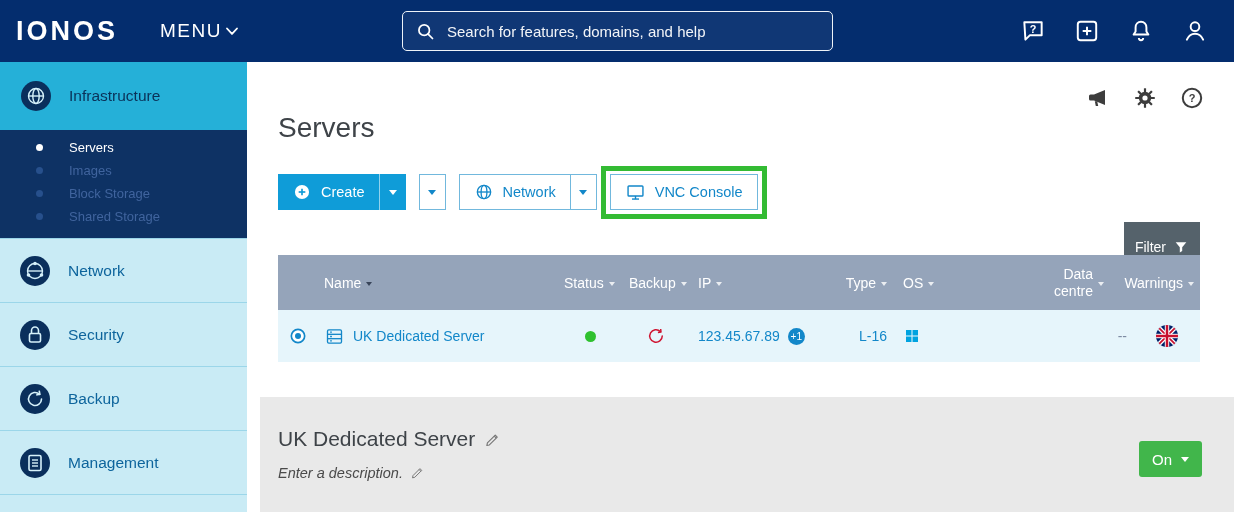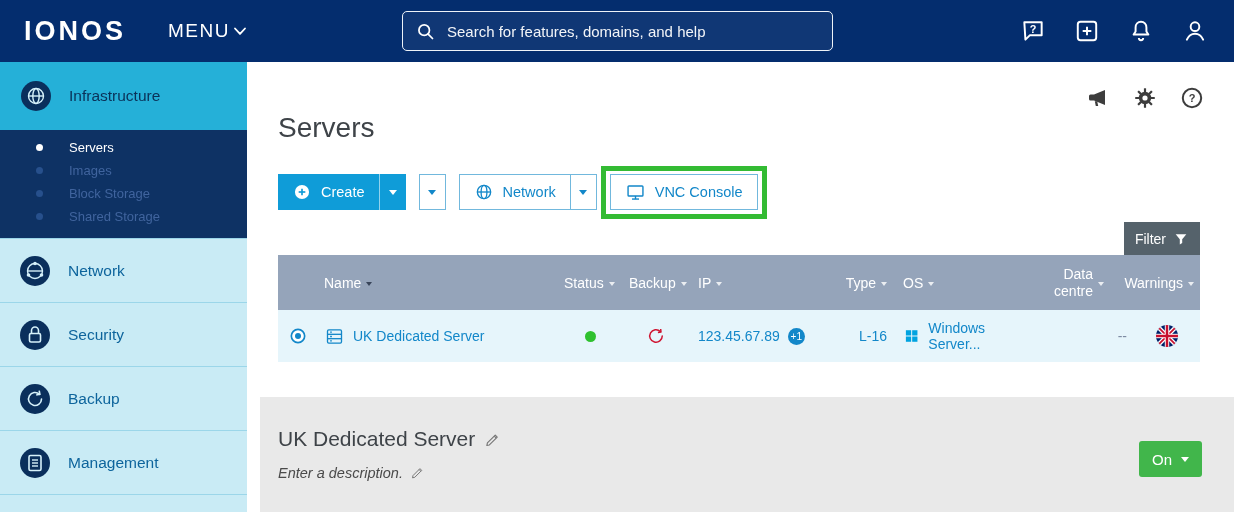--- a/index.html
+++ b/index.html
@@ -3,21 +3,21 @@
 <meta charset="utf-8">
 <style>
   html,body{margin:0;padding:0}
   body{width:1234px;height:512px;overflow:hidden;background:#fff;
        font-family:"Liberation Sans",sans-serif;-webkit-font-smoothing:antialiased}
   .app{position:relative;width:1234px;height:512px}
 
   
   .topbar{position:absolute;top:0;left:0;width:100%;height:62px;background:#042d6e;
           display:flex;align-items:center;color:#fff;z-index:5}
-  .logo{margin-left:24px;font-size:27px;font-weight:800;letter-spacing:3px;cursor:pointer}
+  .logo{margin-left:16px;font-size:27px;font-weight:800;letter-spacing:3px;cursor:pointer}
   .menu{margin-left:42px;display:flex;align-items:center;font-size:19px;
         letter-spacing:1.5px;cursor:pointer;font-weight:400}
   .searchbox{position:absolute;left:402px;top:11px;width:431px;height:40px;box-sizing:border-box;
         border:1px solid #eef3f8;border-radius:5px;background:rgba(255,255,255,.05);
         display:flex;align-items:center;gap:9px;padding:0 12px}
   .searchbox input{flex:1;background:transparent;border:none;outline:none;color:#fff;
         font-size:15px;font-family:inherit}
   .searchbox input::placeholder{color:#fff;opacity:.95}
   .hdr-icons{position:absolute;right:26px;top:0;height:62px;display:flex;align-items:center;gap:28px}
   .iconbtn{background:none;border:none;padding:0;margin:0;display:flex;cursor:pointer}
@@ -53,21 +53,21 @@
   .btn.outline{background:#fff;color:#1287c9;border:1px solid #71b8dd;border-right:none}
   .btn.outline.single{border-right:1px solid #71b8dd}
   .caret-seg.outline{background:#fff;color:#1287c9;border:1px solid #71b8dd}
   .caret{width:0;height:0;border-left:4.5px solid transparent;border-right:4.5px solid transparent;
         border-top:5.5px solid currentColor}
   .vnc-wrap{position:relative}
   .highlight{position:absolute;left:-9px;top:-8px;right:-9px;bottom:-9px;
         border:5px solid #33bb33;pointer-events:none}
 
   .filter-btn{position:absolute;right:34px;top:160px;height:33px;background:#55626b;color:#fff;
-        border:none;display:flex;align-items:flex-end;gap:7px;padding:8px 11px;font-size:14px;
+        border:none;display:flex;align-items:flex-end;gap:7px;padding:0 11px;font-size:14px;
         font-family:inherit;cursor:pointer}
 
   
   .table{position:absolute;left:31px;right:34px;top:193px}
   .thead{display:flex;background:#95a4ba;color:#fff;height:55px;font-size:14px}
   .th{display:flex;align-items:center;gap:5px;box-sizing:border-box;padding:0 6px;cursor:pointer}
   .trow{display:flex;background:#e6f5fb;height:52px;font-size:14px;color:#1287c9;cursor:pointer}
   .td{display:flex;align-items:center;gap:8px;box-sizing:border-box;padding:0 6px;height:52px}
   .c0{width:40px;flex:none;justify-content:center}
   .c1{width:240px;flex:none}
@@ -395,21 +395,20 @@
         </div>
         <div class="td c6">
           <svg width="18" height="18" viewBox="0 0 24 24">
               <g fill="#00a3e0">
                 <rect x="4" y="4" width="7.3" height="7.3"></rect>
                 <rect x="12.7" y="4" width="7.3" height="7.3"></rect>
                 <rect x="4" y="12.7" width="7.3" height="7.3"></rect>
                 <rect x="12.7" y="12.7" width="7.3" height="7.3"></rect>
               </g>
             </svg>
-          <span>Windows Server...</span>
         </div>
         <div class="td c7">
           <span class="warn-val">--</span>
         </div>
         <div class="td c8">
           <span class="flagwrap">
             <svg width="22" height="22" viewBox="0 0 30 30">
                 <rect width="30" height="30" fill="#012169"></rect>
                 <path d="M0 0l30 30M30 0L0 30" stroke="#fff" stroke-width="6"></path>
                 <path d="M0 0l30 30M30 0L0 30" stroke="#C8102E" stroke-width="2.4"></path>

